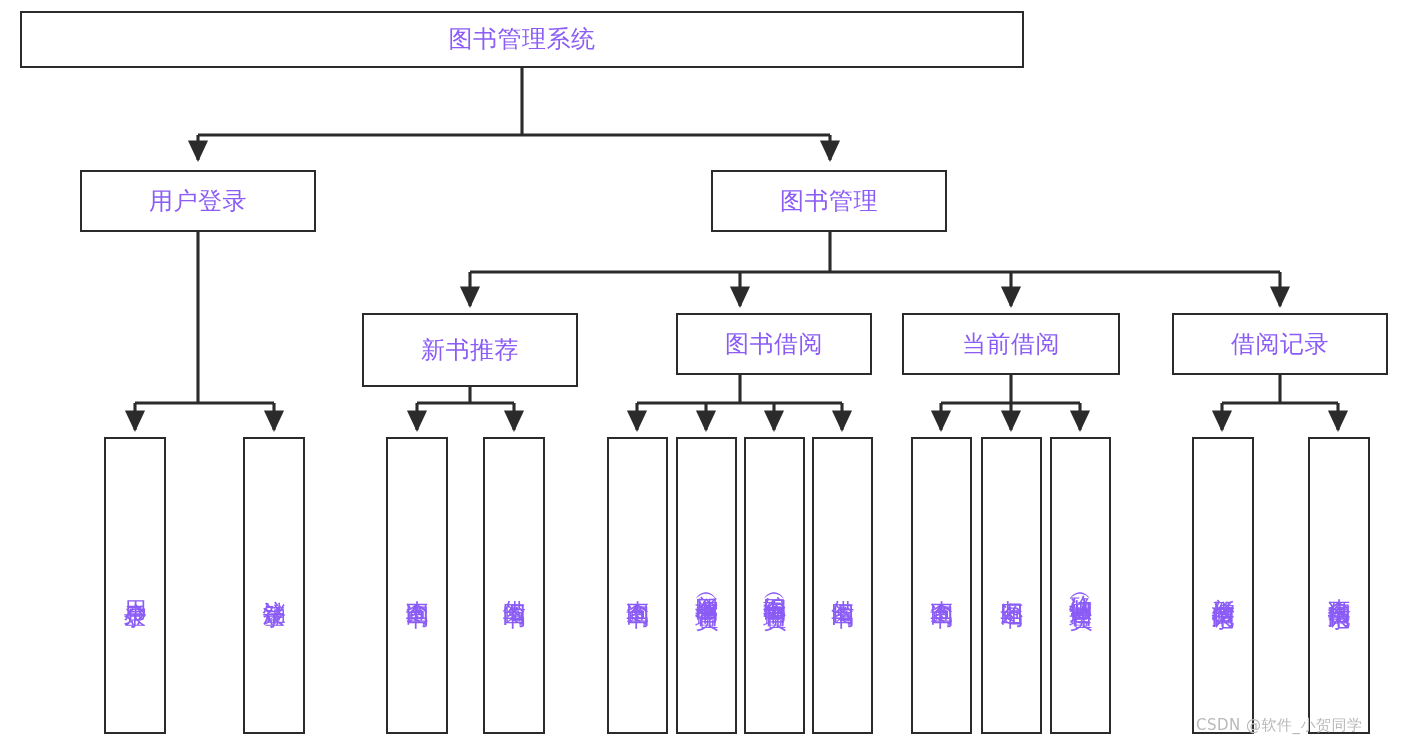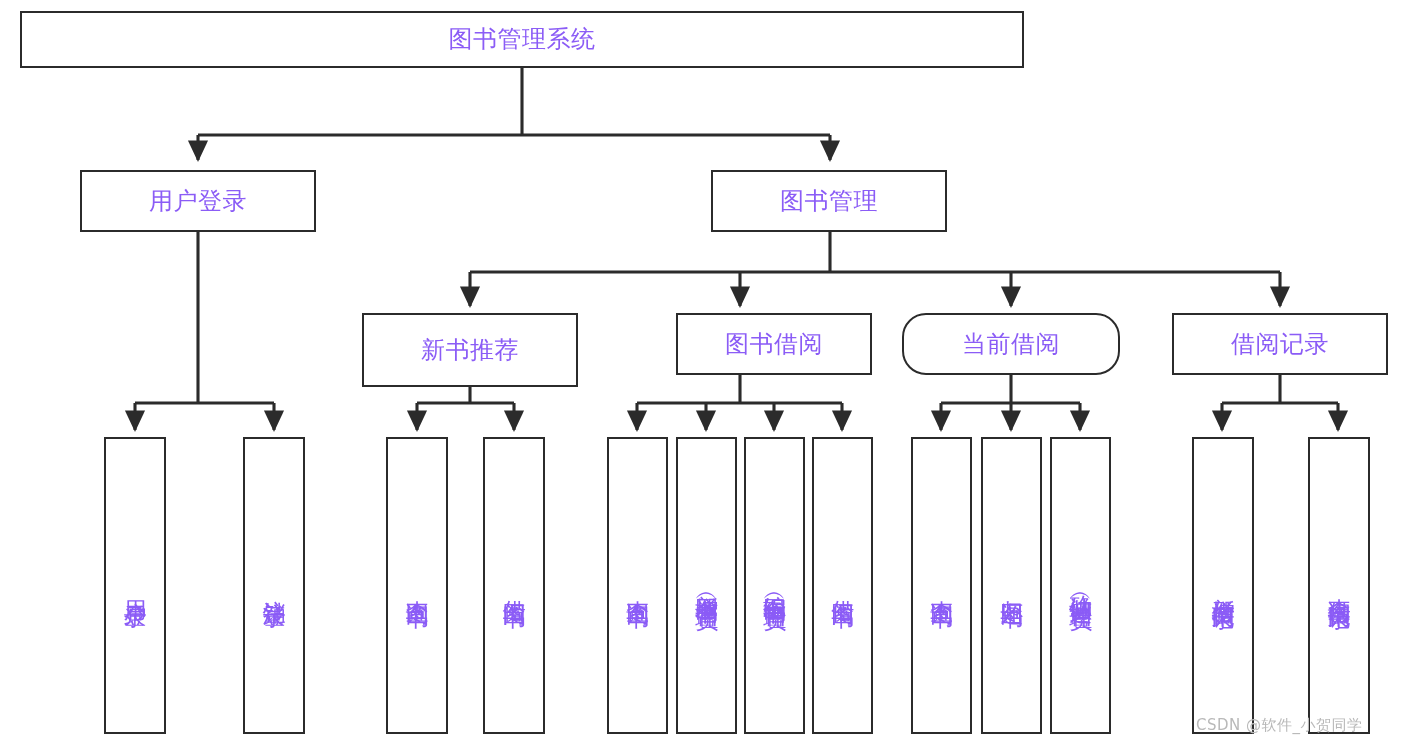--- a/index.html
+++ b/index.html
@@ -130,21 +130,21 @@
   <div class="node node-h" style="left:711px; top:170px; width:236px; height:62px;">
     <span class="node-label">图书管理</span>
   </div>
 
   <div class="node node-h" style="left:362px; top:313px; width:216px; height:74px;">
     <span class="node-label">新书推荐</span>
   </div>
   <div class="node node-h" style="left:632px; top:313px; width:196px; height:62px;margin-left:44px;">
     <span class="node-label">图书借阅</span>
   </div>
-  <div class="node node-h" style="left:902px; top:313px; width:218px; height:62px;border-radius:24px;">
+  <div class="node node-h" style="left:902px; top:313px; width:218px; height:62px;">
     <span class="node-label">当前借阅</span>
   </div>
   <div class="node node-h" style="left:1172px; top:313px; width:216px; height:62px;">
     <span class="node-label">借阅记录</span>
   </div>
 
   <div class="node node-v" style="left:104px; top:437px; width:62px; height:297px;">
     <span class="node-label">用户登录</span>
   </div>
   <div class="node node-v" style="left:243px; top:437px; width:62px; height:297px;">

